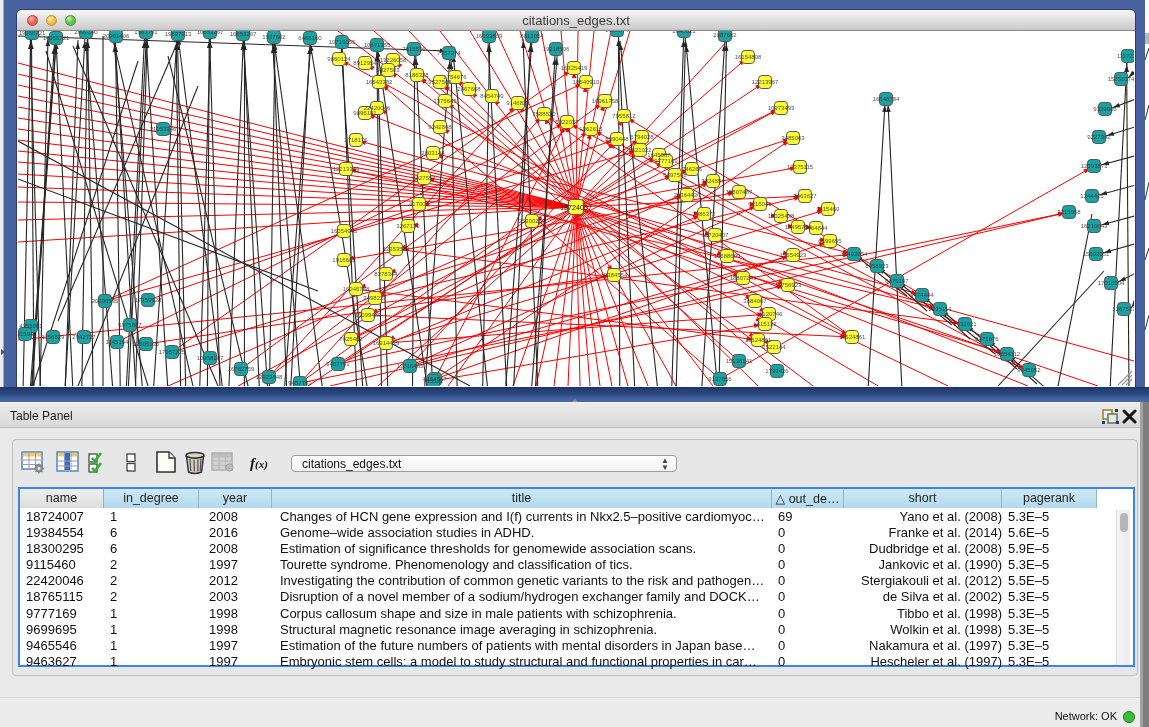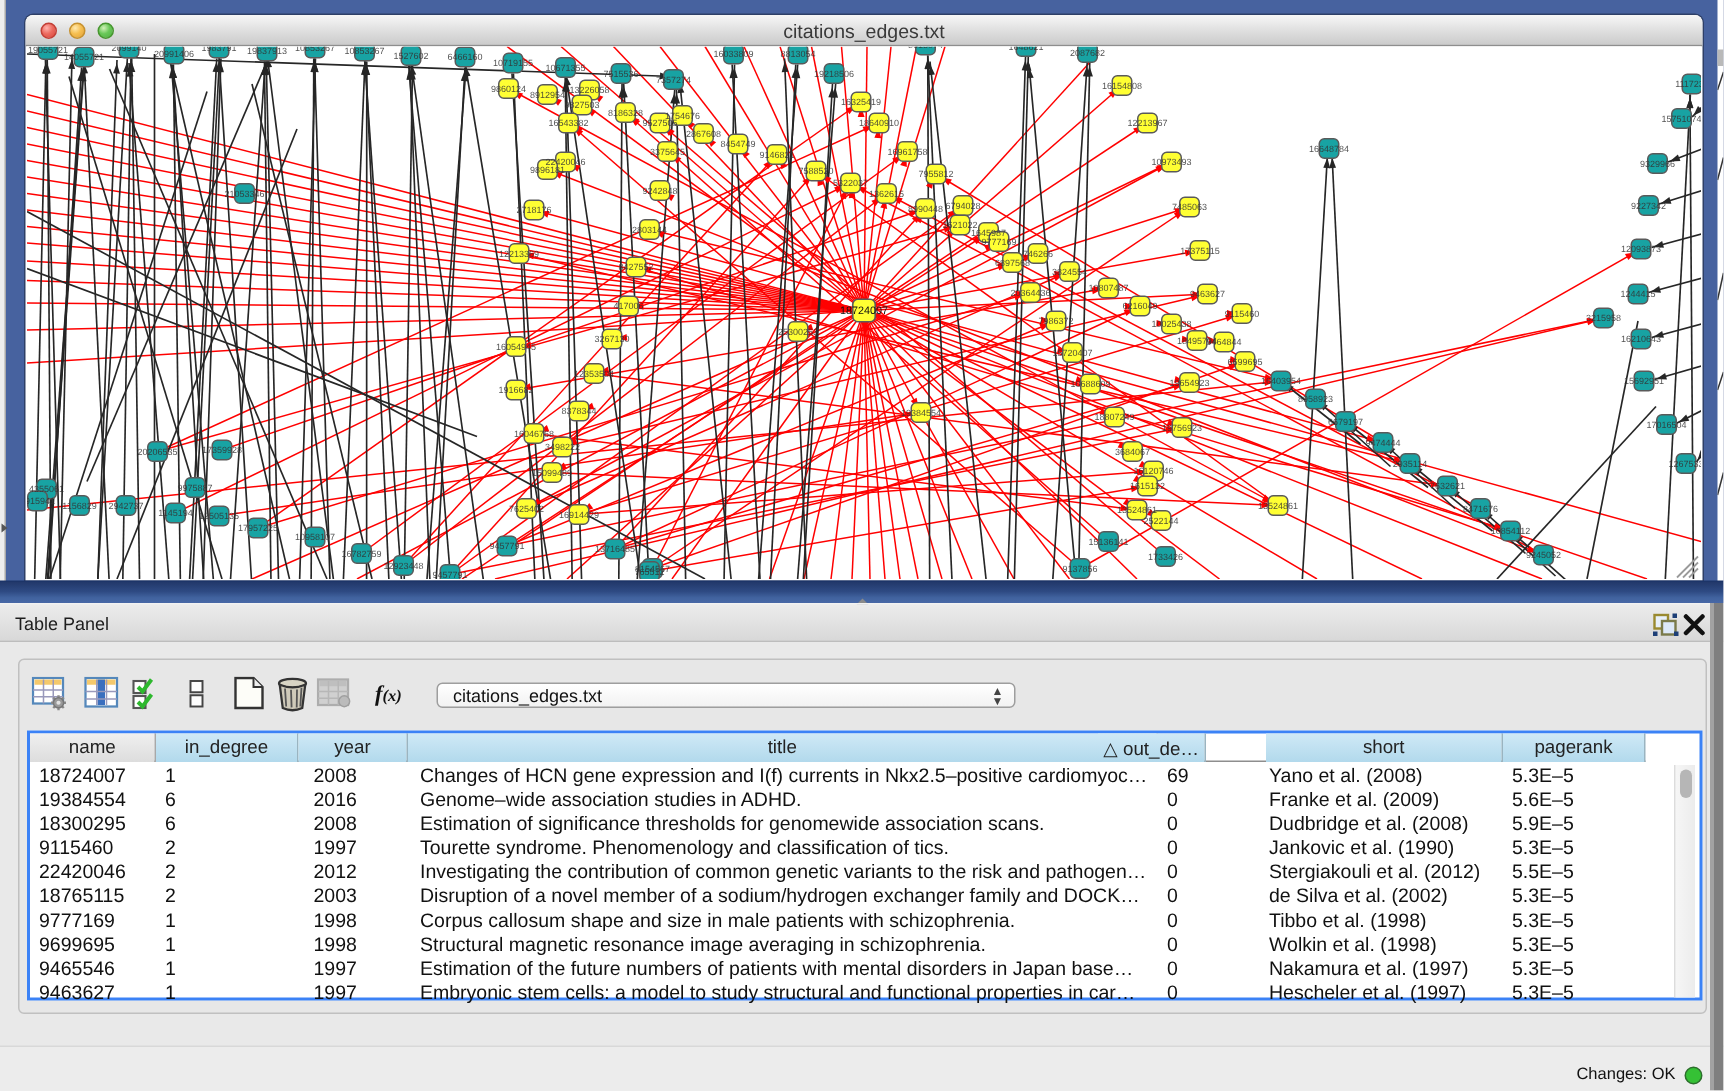--- a/index.html
+++ b/index.html
@@ -35,21 +35,21 @@
 #combo .arr{position:absolute;right:7px;top:1px;font-size:8px;color:#444;line-height:7px}
 
 #tbl{position:absolute;left:5px;top:47px;width:1117px;height:180px;background:#fff;border:2px solid #3b82f6}
 #thead{position:absolute;left:0;top:0;width:1077px;height:19px;border-bottom:1px solid #8e8e8e;font-size:12.5px;color:#222}
 #thead .h{position:absolute;top:0;height:19px;background:linear-gradient(#cfe9f6,#b2d9ec);border-right:1px solid #9ab4c0;text-align:center;padding-top:2px}
 #thead .hg{background:linear-gradient(#efefef,#dddddd);border-right:1px solid #a8a8a8}
 #tgrid{position:absolute;left:0;top:19px;width:1077px;font-size:13px;color:#111}
 .tr{position:relative;height:16.1px;white-space:nowrap}
 .tr div{position:absolute;top:0;height:16px;overflow:hidden;padding-top:1px}
 .c1{left:6px;width:90px}.c2{left:90px;width:80px}.c3{left:189px;width:70px}
-.c4{left:260px;width:492px}.c5{left:758px;width:66px}.c6{left:826px;width:156px;text-align:left}
+.c4{left:260px;width:492px}.c5{left:758px;width:66px}.c6{left:826px;width:156px;text-align:right}
 .c7{left:988px;width:100px}
 #vsb{position:absolute;right:3px;top:21px;width:14px;height:155px;background:linear-gradient(90deg,#f6f6f6,#ececec);border-left:1px solid #dcdcdc}
 #vsb .thumb{position:absolute;left:3px;top:3px;width:8px;height:19px;background:#b6b6b6;border-radius:4px}
 
 #tabs{position:absolute;left:429px;top:246px;width:295px;height:20px;font-size:13px;color:#222}
 #tabs .seg{position:absolute;top:0;height:20px;background:linear-gradient(#ffffff,#f3f3f3);border:1px solid #a9a9a9;text-align:center;padding-top:2px}
 #seg1{left:0;width:90px;border-radius:4px 0 0 4px;background:linear-gradient(#8c8c8c,#6f6f6f) !important;color:#f2f2f2;border-color:#5f5f5f !important}
 #seg2{left:90px;width:100px;border-left:none}
 #seg3{left:190px;width:105px;border-radius:0 4px 4px 0;border-left:1px solid #c4c4c4}
 
@@ -848,41 +848,41 @@
           </svg>
    <span style="font-family:'Liberation Serif',serif;font-style:italic;font-weight:bold;font-size:15px;position:absolute;left:237px;top:4px;color:#111">f<span style="font-size:11px">(x)</span></span>
   </div>
   <div id="combo">citations_edges.txt<div class="arr">▲<br>▼</div></div>
   <div id="tbl">
    <div id="thead">
      <div class="h hg" style="left:0;width:84px">name</div>
      <div class="h" style="left:84px;width:95px">in_degree</div>
      <div class="h" style="left:179px;width:73px">year</div>
      <div class="h" style="left:252px;width:500px">title</div>
-     <div class="h" style="left:712px;width:72px">△ out_de…</div>
+     <div class="h" style="left:752px;width:72px">△ out_de…</div>
      <div class="h" style="left:824px;width:158px">short</div>
      <div class="h" style="left:982px;width:95px">pagerank</div>
    </div>
    <div id="tgrid">
             <div class="tr">
               <div class="c1">18724007</div>
               <div class="c2">1</div>
               <div class="c3">2008</div>
               <div class="c4">Changes of HCN gene expression and I(f) currents in Nkx2.5–positive cardiomyoc…</div>
               <div class="c5">69</div>
               <div class="c6">Yano et al. (2008)</div>
               <div class="c7">5.3E–5</div>
             </div>
 <div class="tr">
               <div class="c1">19384554</div>
               <div class="c2">6</div>
               <div class="c3">2016</div>
               <div class="c4">Genome–wide association studies in ADHD.</div>
               <div class="c5">0</div>
-              <div class="c6">Franke et al. (2009)</div>
+              <div class="c6">Franke et al. (2014)</div>
               <div class="c7">5.6E–5</div>
             </div>
 <div class="tr">
               <div class="c1">18300295</div>
               <div class="c2">6</div>
               <div class="c3">2008</div>
               <div class="c4">Estimation of significance thresholds for genomewide association scans.</div>
               <div class="c5">0</div>
               <div class="c6">Dudbridge et al. (2008)</div>
               <div class="c7">5.9E–5</div>
@@ -951,16 +951,16 @@
               <div class="c7">5.3E–5</div>
             </div>
           </div>
    <div id="vsb">
             <div class="thumb"></div>
           </div>
   </div>
  </div>
 </div>
 <div id="status">
-      <div id="mem">Changes: OK</div>
+      <div id="mem">Network: OK</div>
       <div id="memdot"></div>
     </div>
 <div id="rdark"></div>
 </div>
 </body></html>

